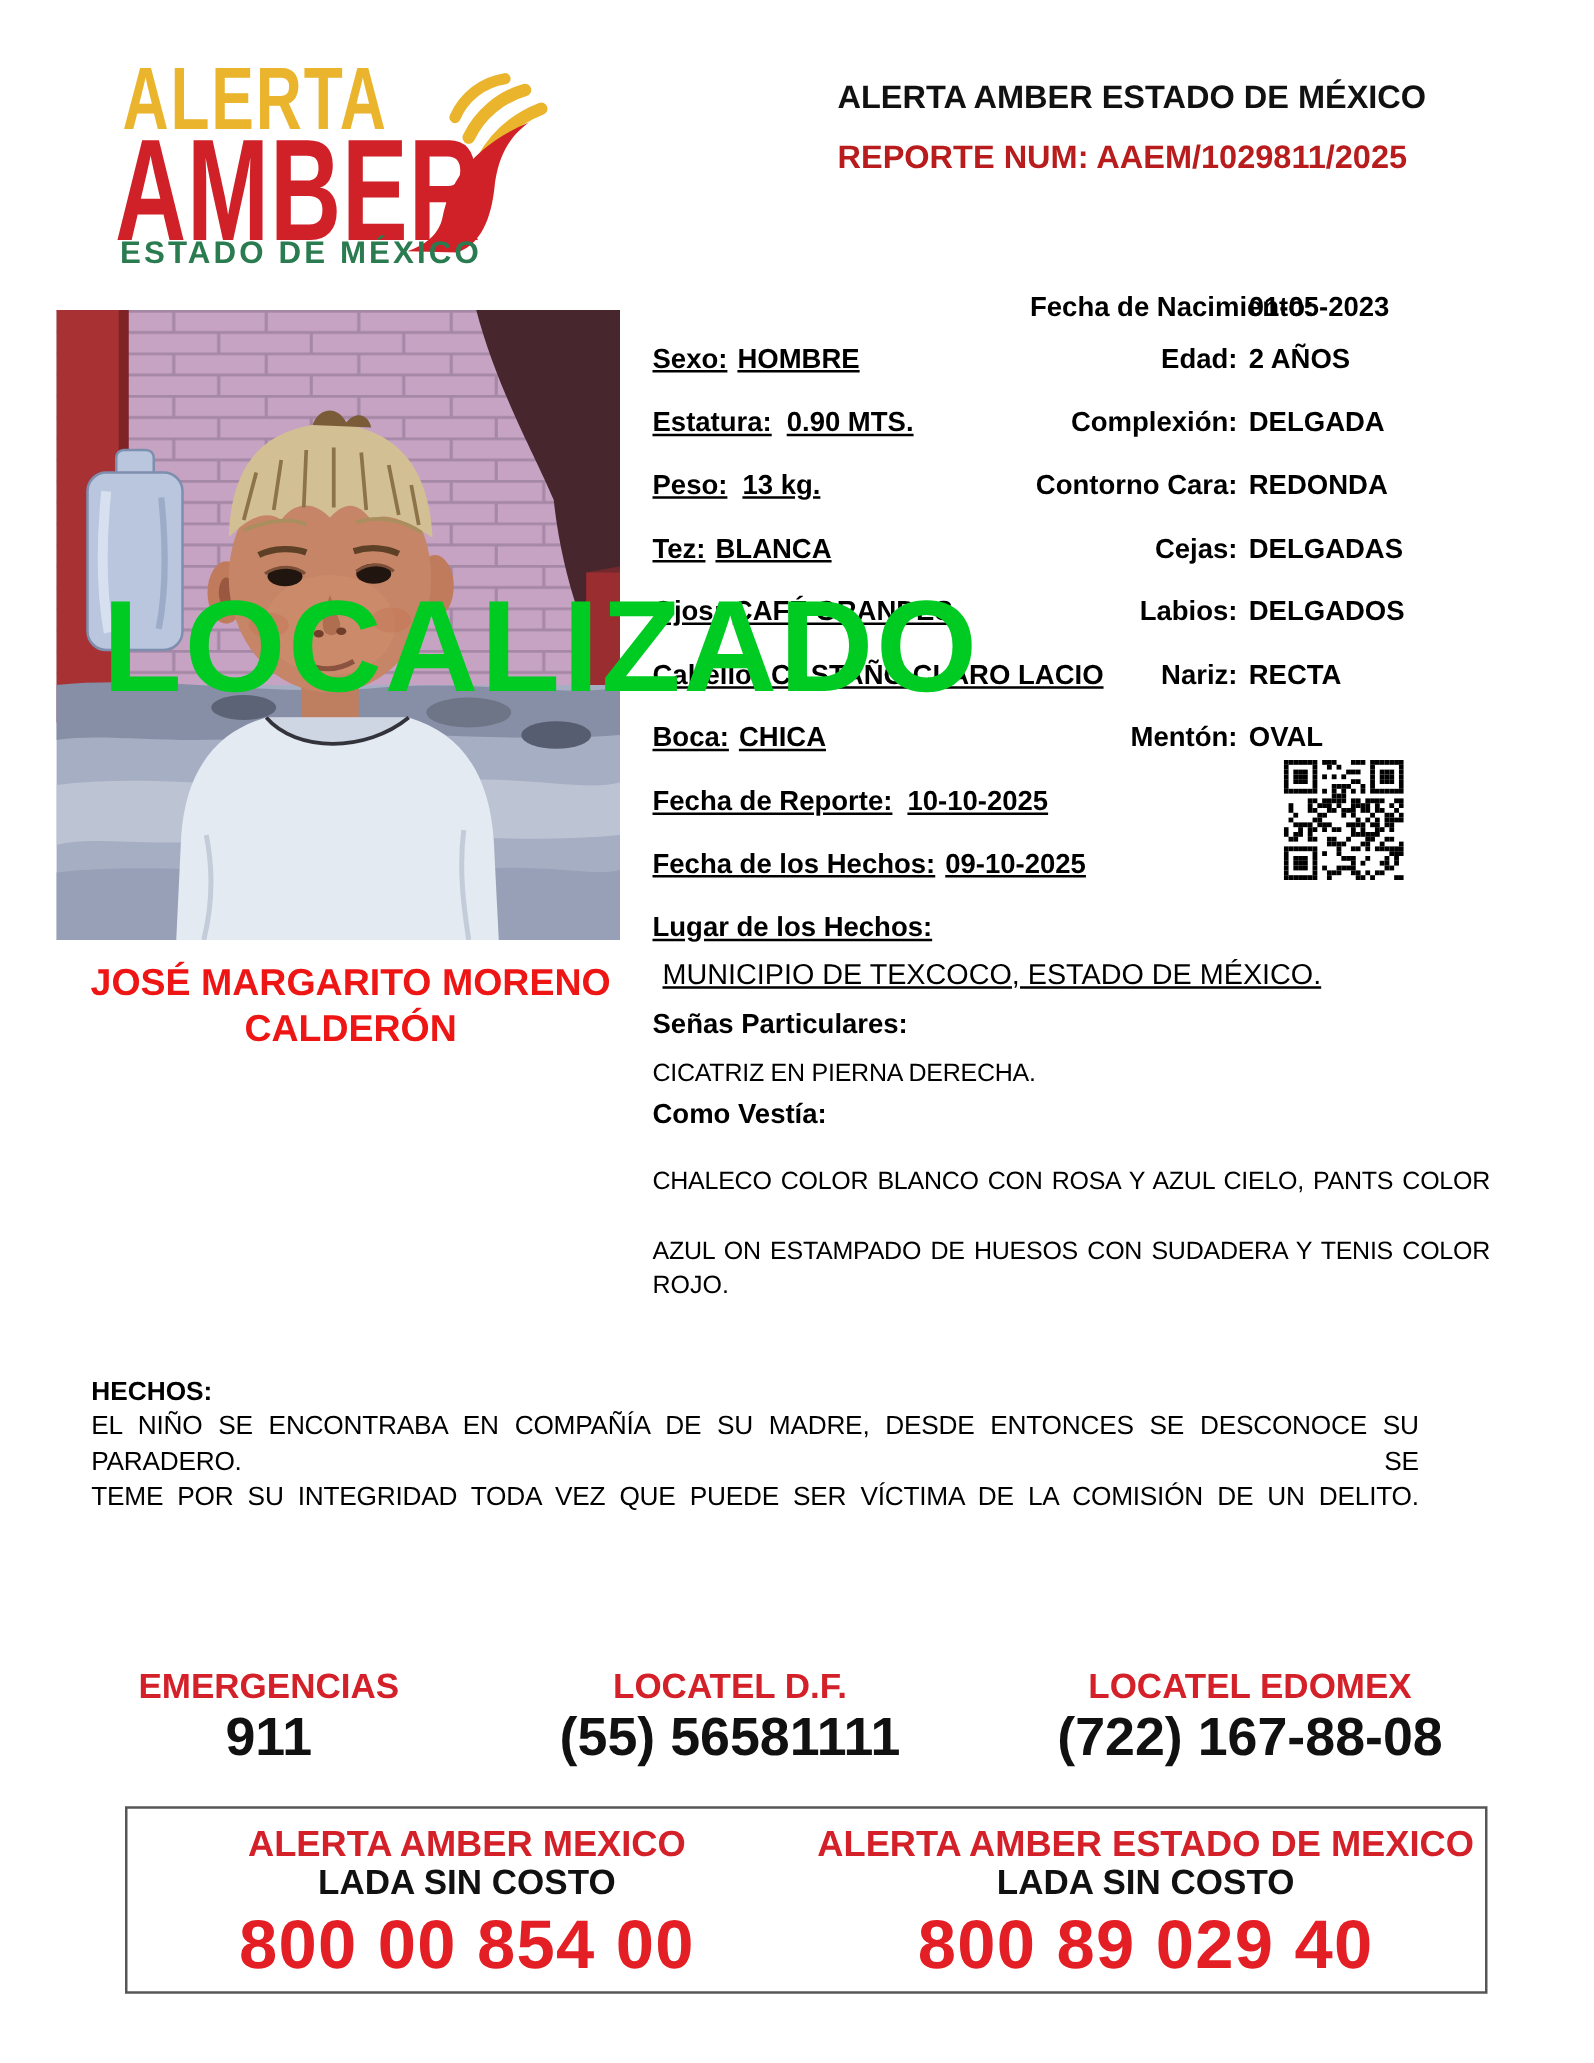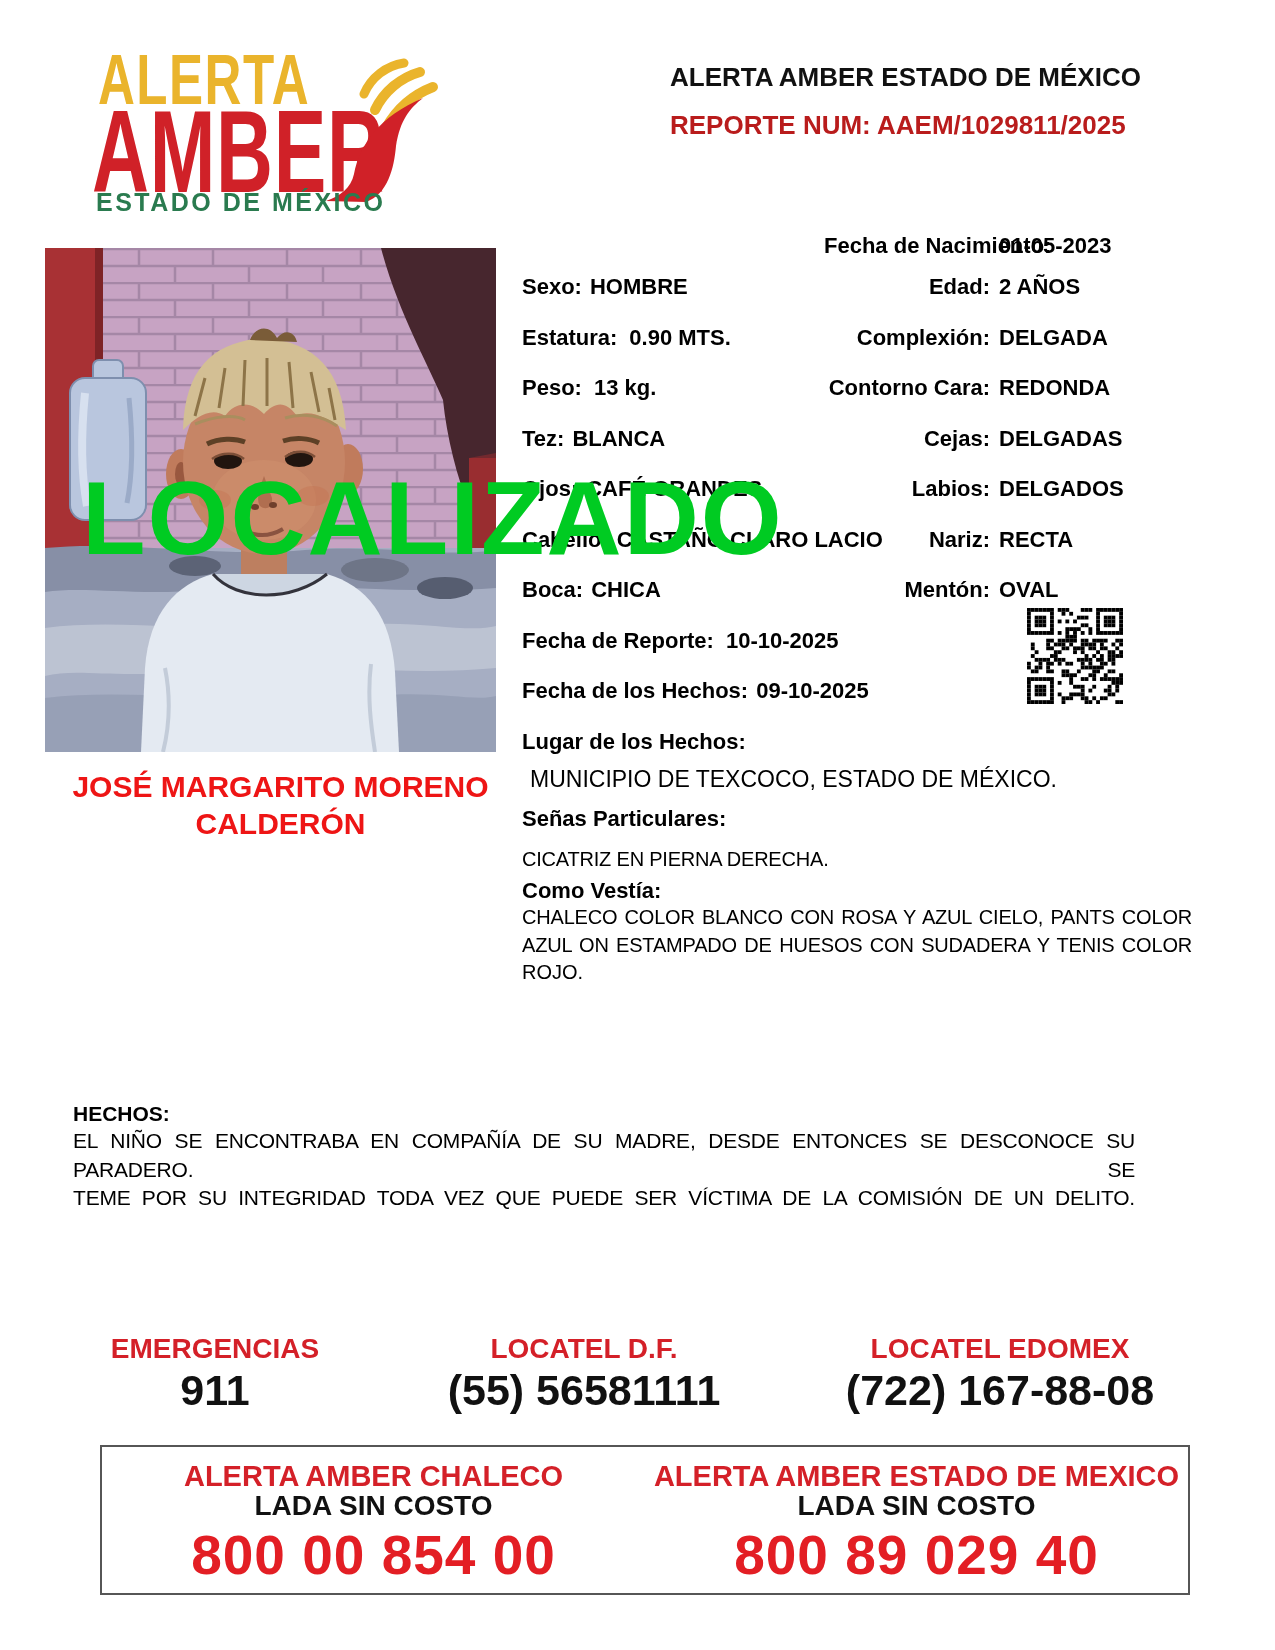--- a/index.html
+++ b/index.html
@@ -36,35 +36,35 @@
   
   .name{
     position:absolute;left:28px;top:768px;width:505px;text-align:center;
     color:#ee1515;font-size:30px;font-weight:bold;line-height:37px;
   }
   
   .fields{position:absolute;left:522px;top:233px;width:620px;font-size:22px;font-weight:bold;line-height:25px;}
   .frow{display:grid;grid-template-columns:302px 166px 152px;height:50.5px;align-items:start;}
   .frow.birth{height:41px;}
   .frow.lugar{height:38px;}
-  .lcell{white-space:nowrap;grid-column:1;}
+  .lcell{white-space:nowrap;grid-column:1;text-decoration:underline;}
   .wide .lcell{grid-column:1 / -1;}
   .rlbl{text-align:right;white-space:nowrap;}
   .rval{padding-left:9px;white-space:nowrap;}
   .fl{margin-right:8px;}
   .flw{margin-right:12px;}
   .mun{font-weight:normal;font-size:23px;padding-left:8px;white-space:nowrap;}
   
   .qr{position:absolute;left:1027px;top:608px;width:96px;height:96px;}
   
   .sections{position:absolute;left:522px;top:806px;width:670px;}
   .sec-label{font-size:22px;font-weight:bold;line-height:26px;}
   .sec-value{font-size:20px;font-weight:normal;line-height:26px;margin-top:14px;letter-spacing:-0.2px;}
   .vestia-label{margin-top:6px;}
-  .jline{font-size:20px;line-height:27.5px;letter-spacing:-0.2px;text-align:justify;text-align-last:justify;}
+  .jline{font-size:20px;line-height:27.5px;letter-spacing:-0.2px;text-align:justify;text-align-last:justify;margin-top:28px;}
   .jend{font-size:20px;line-height:27.5px;text-align:left;}
   
   .hechos{position:absolute;left:73px;top:1101px;width:1062px;}
   .hechos-label{font-size:21px;font-weight:bold;line-height:26px;}
   .hline{font-size:21px;line-height:28.5px;letter-spacing:-0.2px;text-align:justify;text-align-last:justify;}
   
   .contacts{position:absolute;left:0;top:1333px;width:1275px;height:90px;}
   .contact{position:absolute;text-align:center;}
   .contact-label{font-size:28px;font-weight:bold;color:#d42028;line-height:32px;}
   .contact-number{font-size:43px;font-weight:bold;color:#111;line-height:46px;margin-top:2px;white-space:nowrap;}
@@ -552,21 +552,21 @@
       <div class="contact-number">(55) 56581111</div>
     </div>
     <div class="contact c3">
       <div class="contact-label">LOCATEL EDOMEX</div>
       <div class="contact-number">(722) 167-88-08</div>
     </div>
   </div>
 
   <div class="footerbox">
     <div class="fcol">
-      <div class="fcol-title">ALERTA AMBER CHALECO</div>
+      <div class="fcol-title">ALERTA AMBER MEXICO</div>
       <div class="fcol-sub">LADA SIN COSTO</div>
       <div class="fcol-number">800 00 854 00</div>
     </div>
     <div class="fcol">
       <div class="fcol-title">ALERTA AMBER ESTADO DE MEXICO</div>
       <div class="fcol-sub">LADA SIN COSTO</div>
       <div class="fcol-number">800 89 029 40</div>
     </div>
   </div>
 

